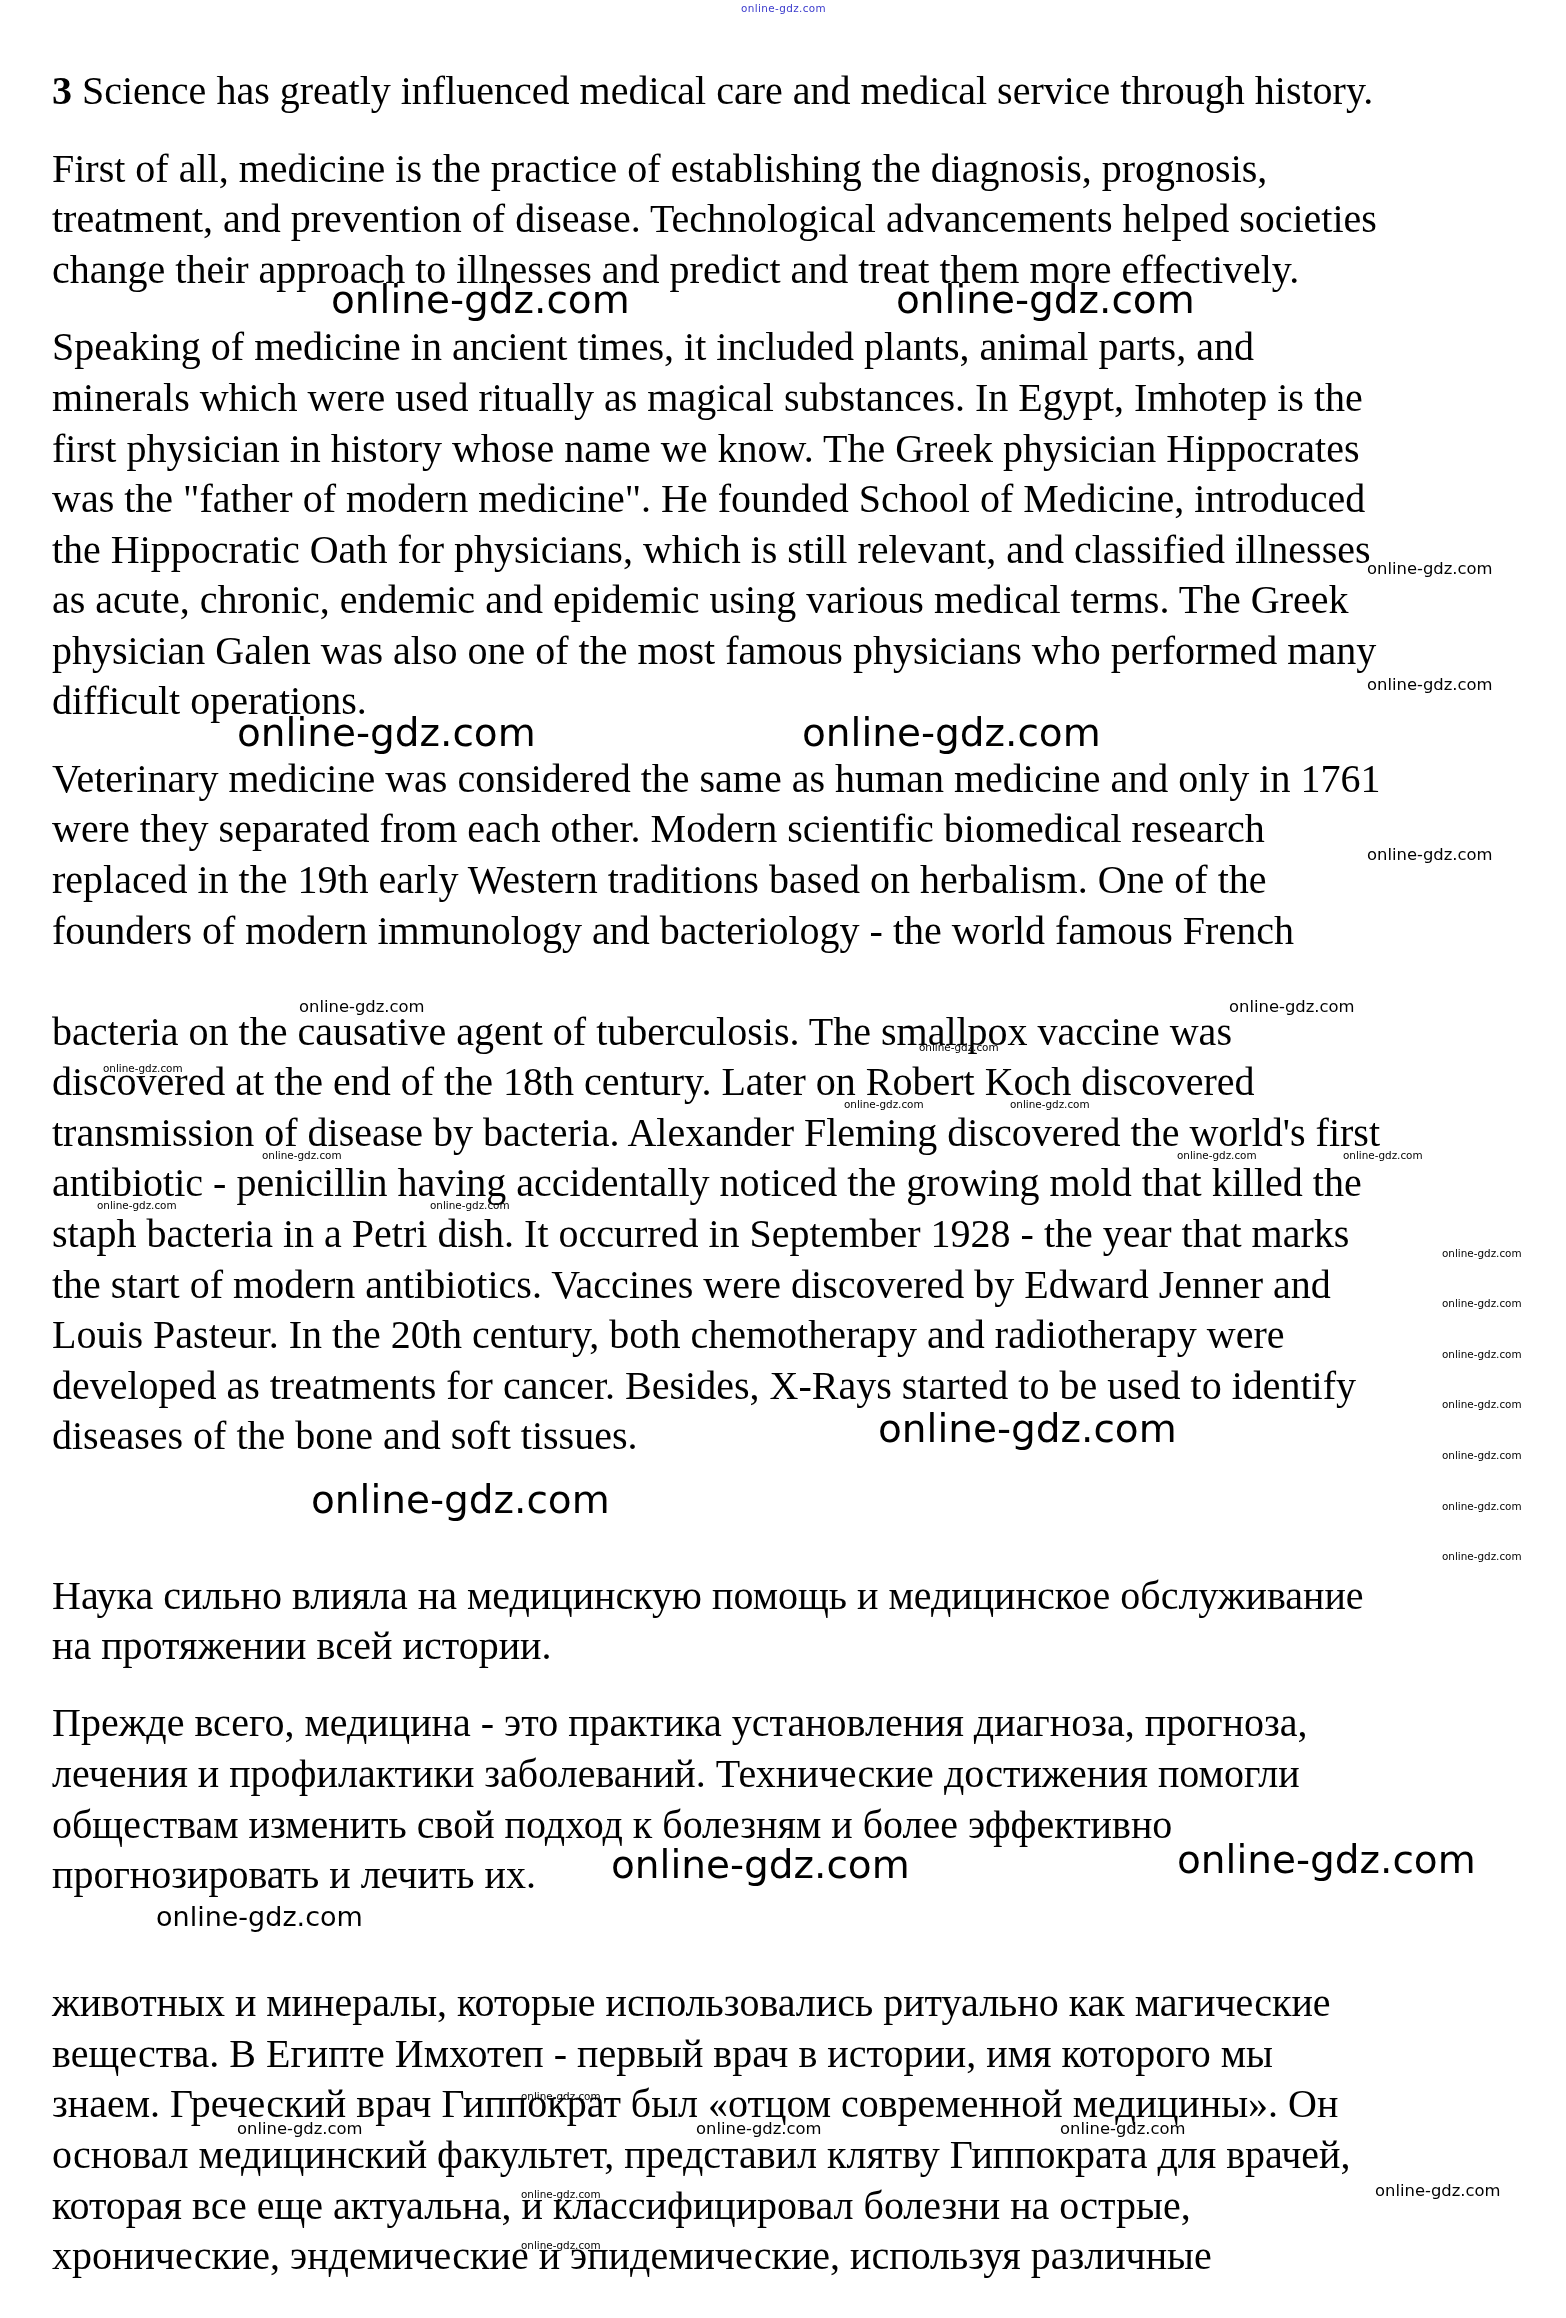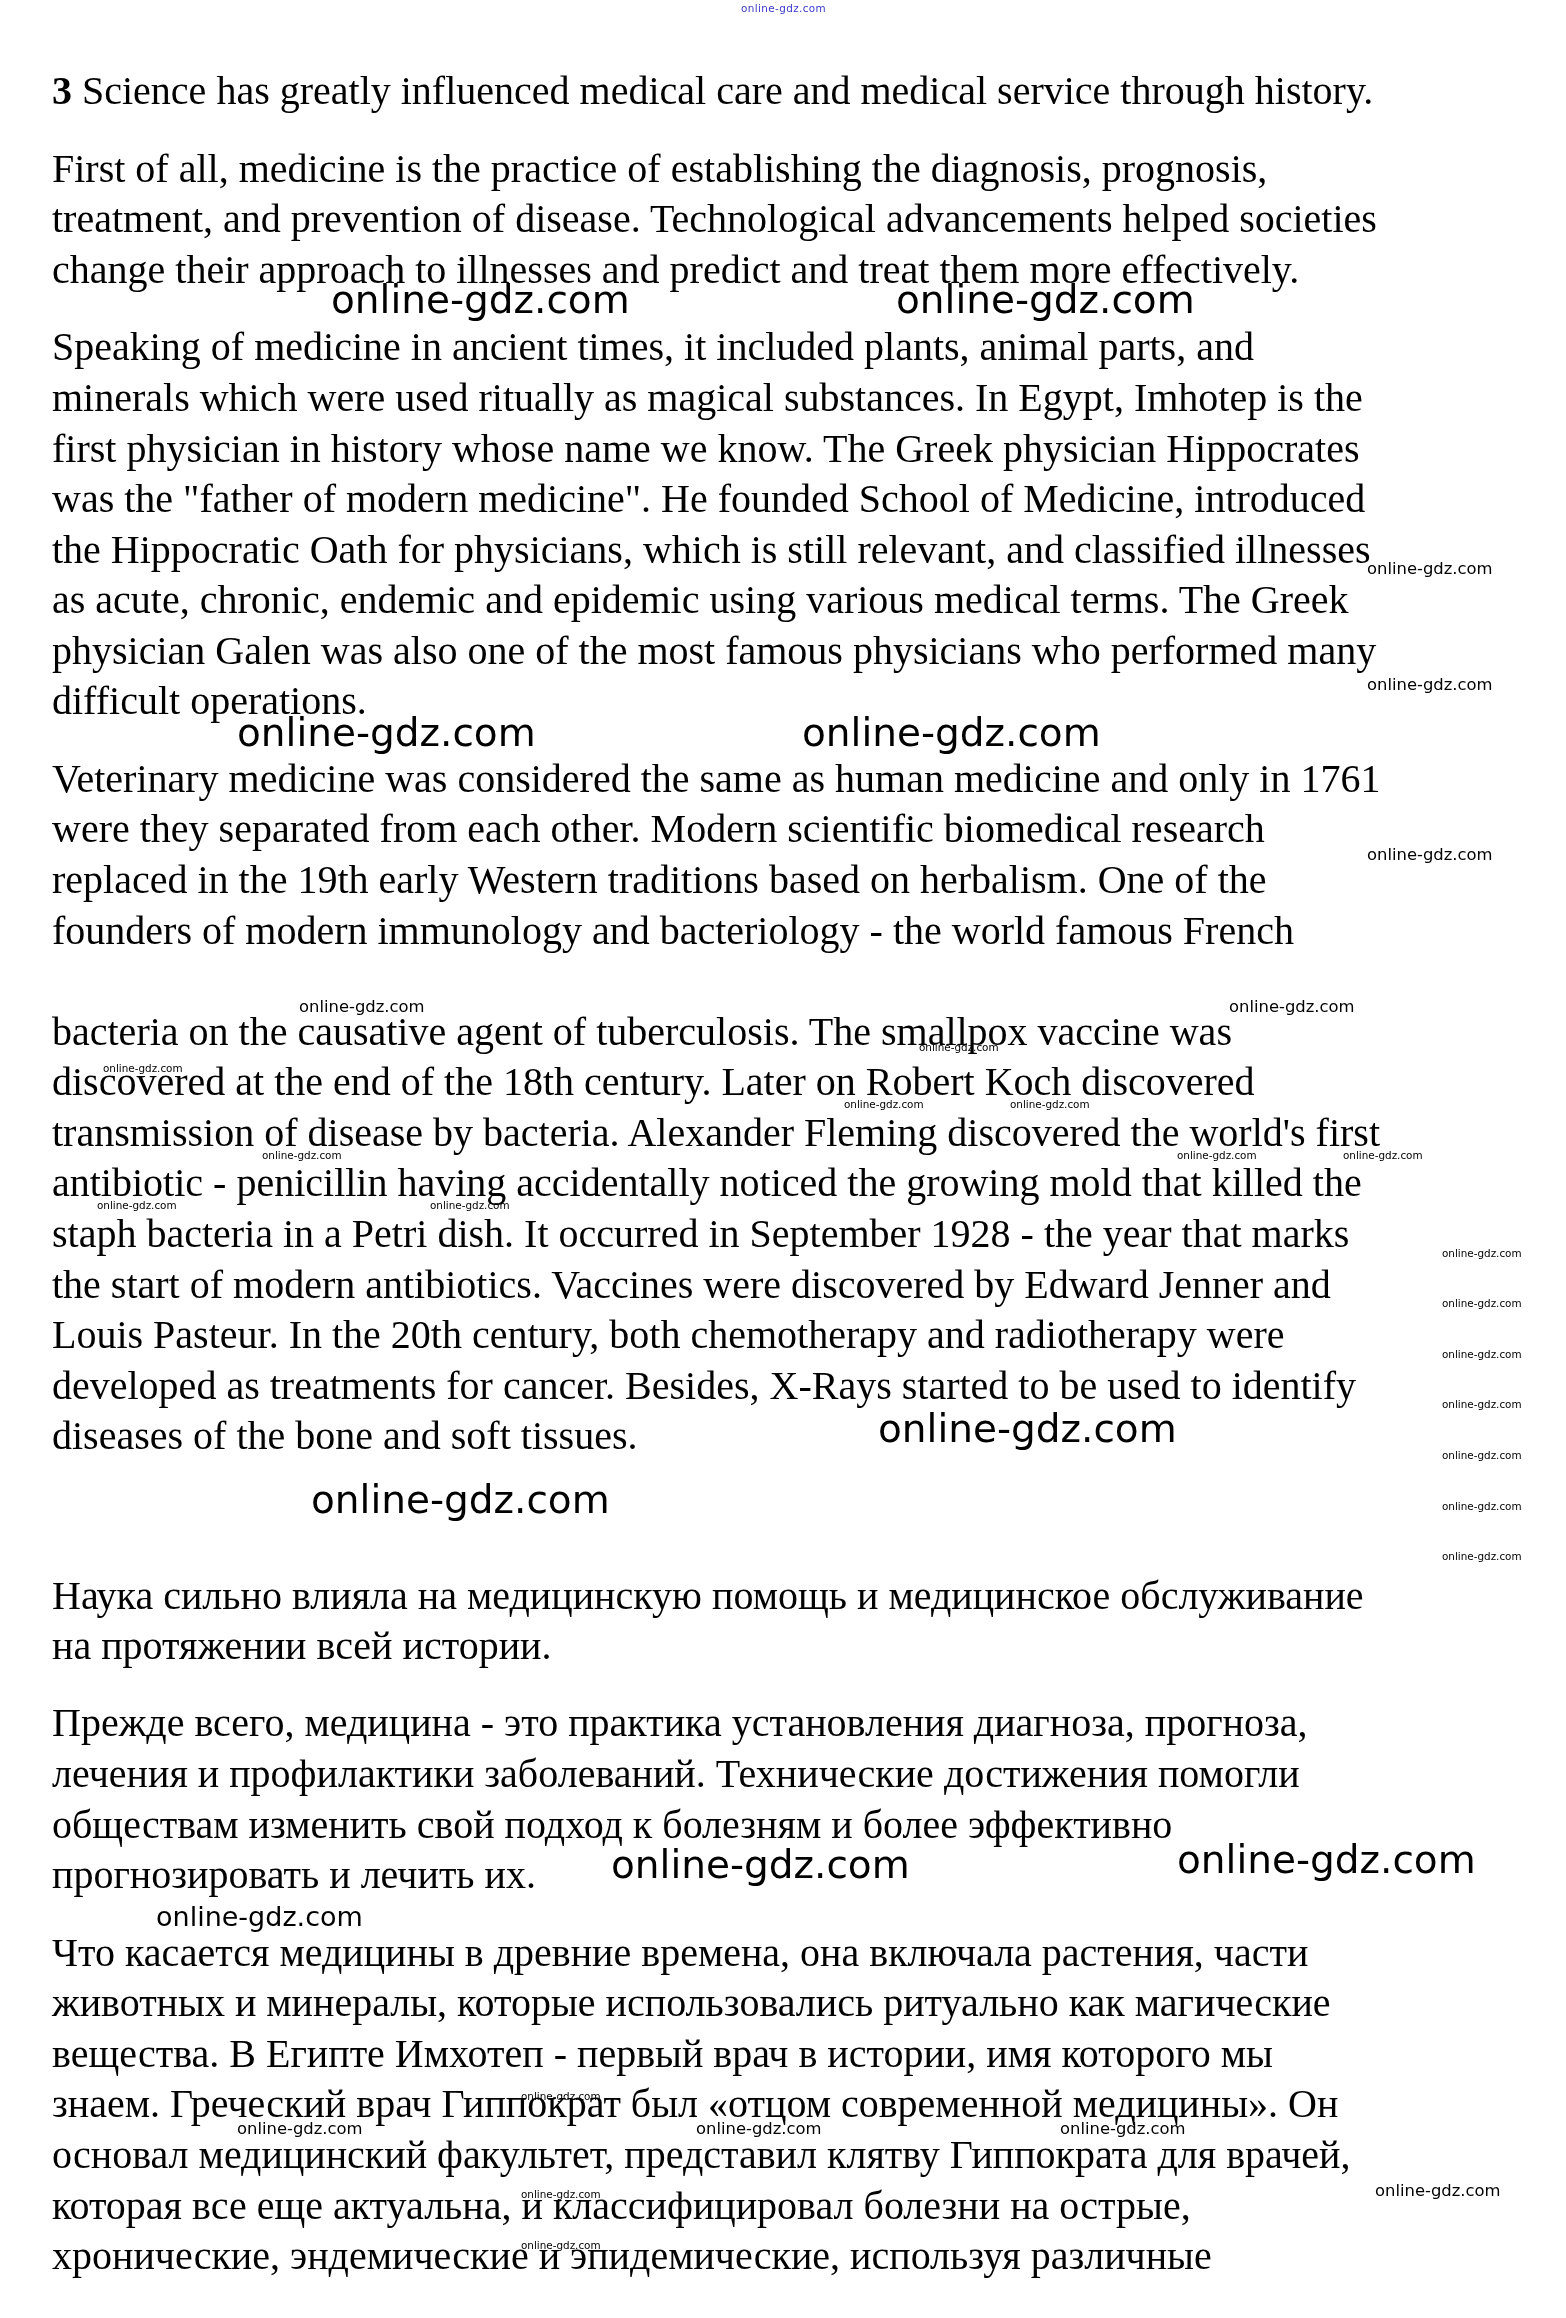--- a/index.html
+++ b/index.html
@@ -59,21 +59,20 @@
   <div class="txt" style="top:1410px">diseases of the bone and soft tissues.</div>
 
   <div class="txt" style="top:1570px">Наука сильно влияла на медицинскую помощь и медицинское обслуживание</div>
   <div class="txt" style="top:1620px">на протяжении всей истории.</div>
 
   <div class="txt" style="top:1697px">Прежде всего, медицина - это практика установления диагноза, прогноза,</div>
   <div class="txt" style="top:1748px">лечения и профилактики заболеваний. Технические достижения помогли</div>
   <div class="txt" style="top:1799px">обществам изменить свой подход к болезням и более эффективно</div>
   <div class="txt" style="top:1849px">прогнозировать и лечить их.</div>
 
-  <div class="txt" style="top:1927px">Что касается медицины в древние времена, она включала растения, части</div>
   <div class="txt" style="top:1977px">животных и минералы, которые использовались ритуально как магические</div>
   <div class="txt" style="top:2028px">вещества. В Египте Имхотеп - первый врач в истории, имя которого мы</div>
   <div class="txt" style="top:2078px">знаем. Греческий врач Гиппократ был «отцом современной медицины». Он</div>
   <div class="txt" style="top:2129px">основал медицинский факультет, представил клятву Гиппократа для врачей,</div>
   <div class="txt" style="top:2180px">которая все еще актуальна, и классифицировал болезни на острые,</div>
   <div class="txt" style="top:2230px">хронические, эндемические и эпидемические, используя различные</div>
 
   <div class="wm wm-l" style="left:331px;top:277px">online-gdz.com</div>
   <div class="wm wm-l" style="left:896px;top:277px">online-gdz.com</div>
   <div class="wm wm-s" style="left:1367px;top:559px">online-gdz.com</div>

